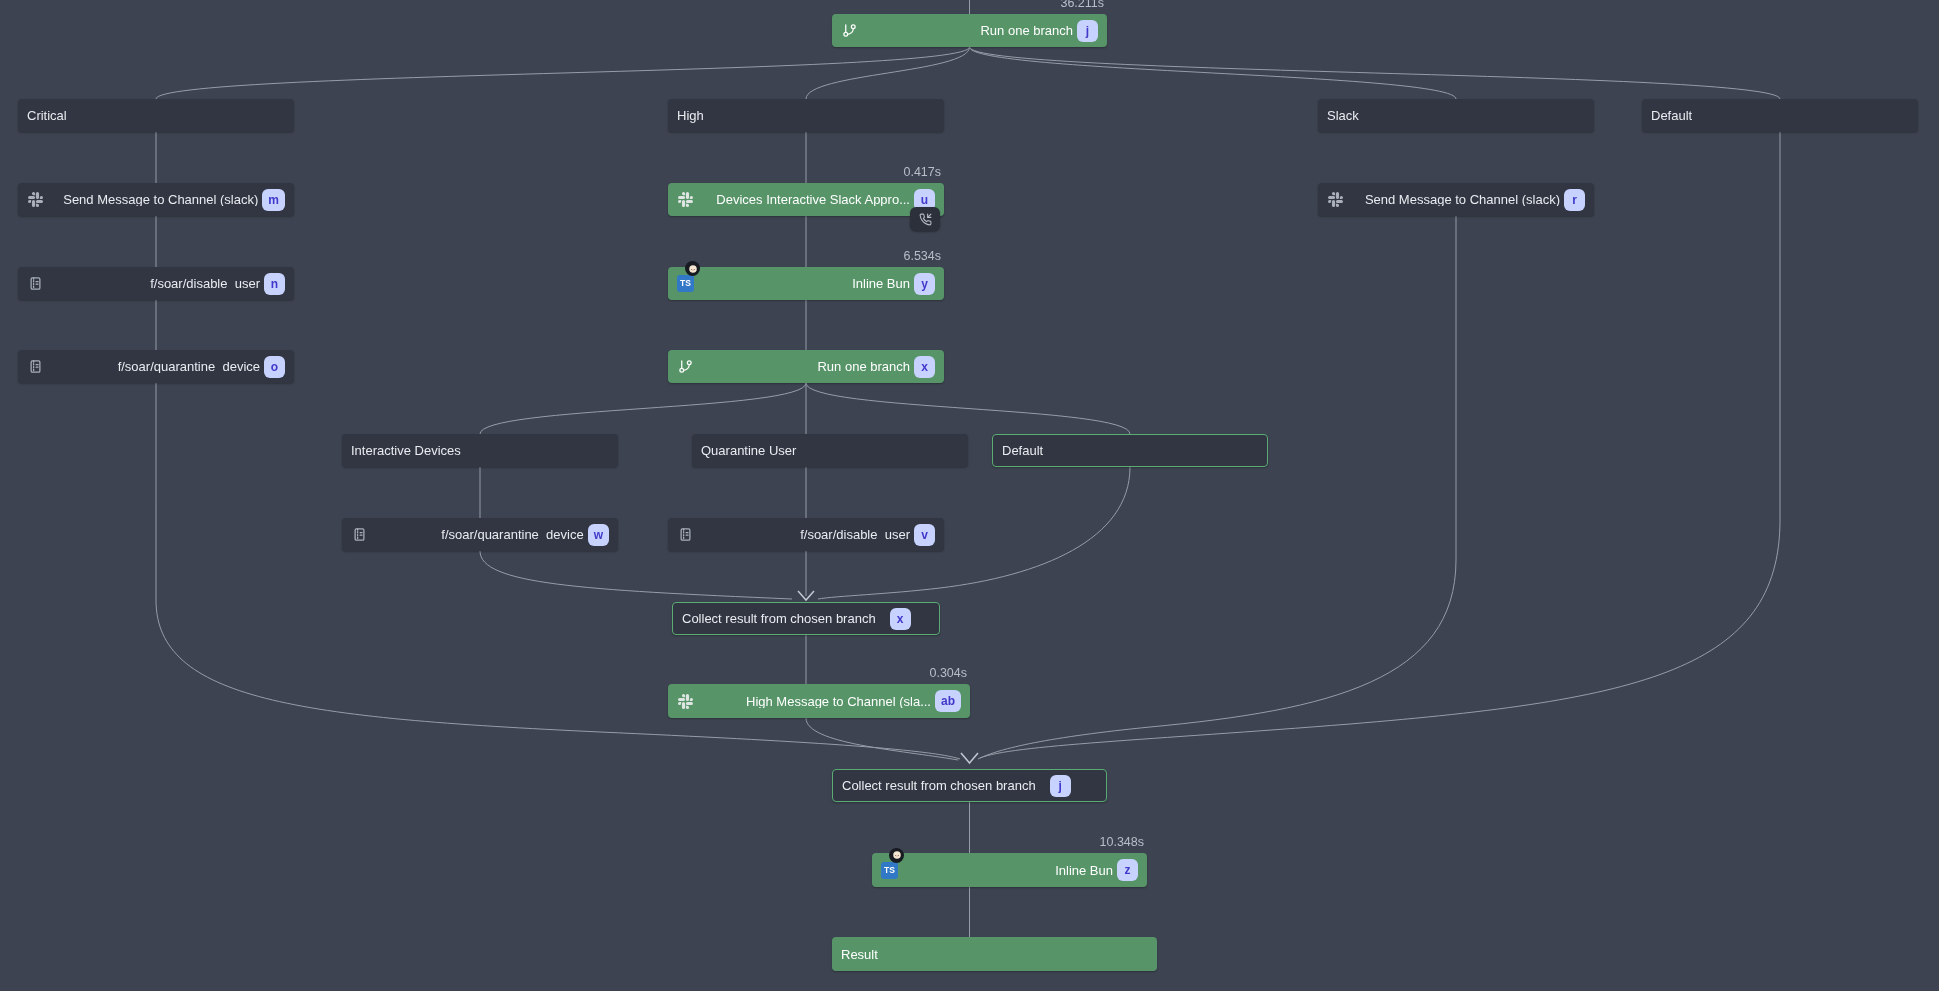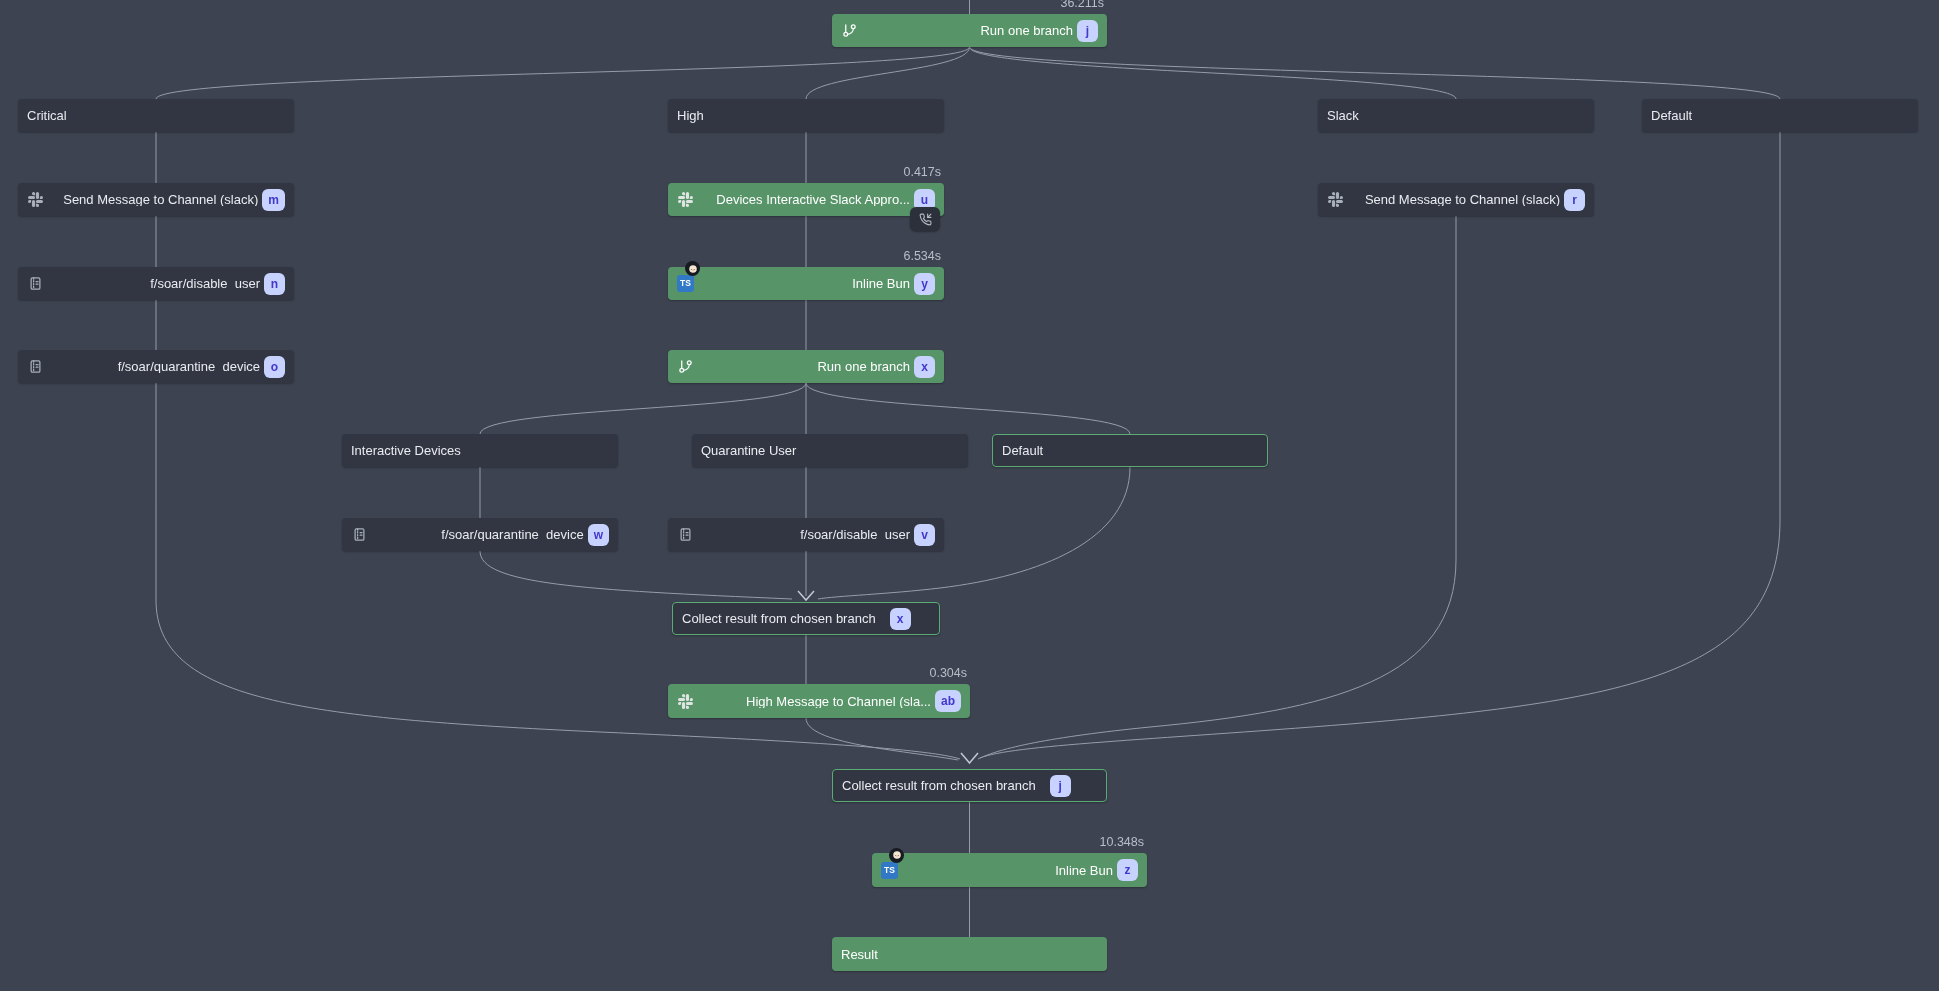--- a/index.html
+++ b/index.html
@@ -282,15 +282,15 @@
           <circle cx="9" cy="13" r="1.3" fill="#6b4f3a"></circle>
           <circle cx="15" cy="13" r="1.3" fill="#6b4f3a"></circle>
           <ellipse cx="12" cy="16" rx="1.6" ry="1" fill="#c9938a"></ellipse>
         </svg>
     </span>
   </span>
   <span class="label">Inline Bun</span>
   <span class="badge">z</span>
 </div>
 
-<div class="node green center" style="left:832px;top:937px;width:275px;height:34px">
+<div class="node green center" style="left:832px;top:937px;width:325px;height:34px">
   <span class="label-fixed">Result</span>
 </div>
 
 </body></html>

